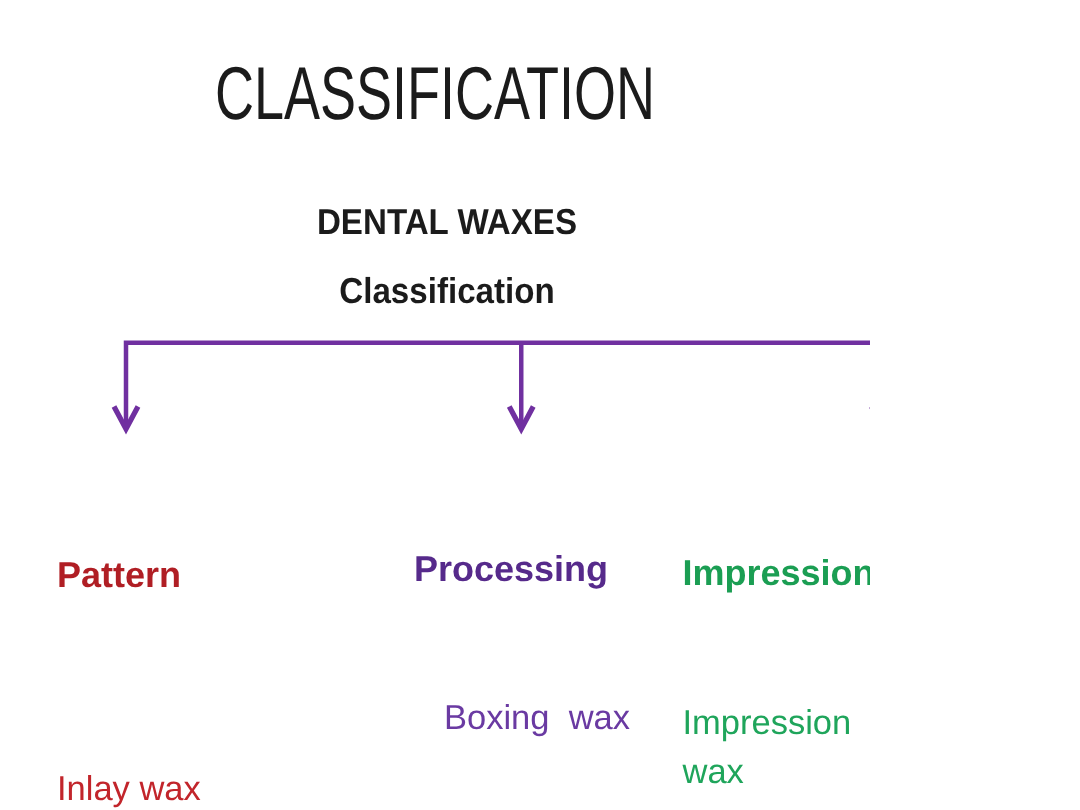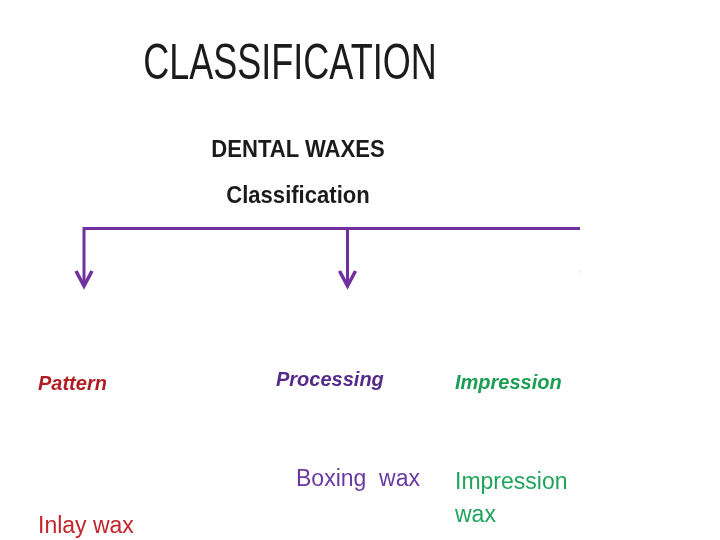--- a/index.html
+++ b/index.html
@@ -56,22 +56,21 @@
   .connector-svg path { stroke-width: 3; }
   .connector-svg polyline { stroke-width: 3.5; stroke-linejoin: miter; }
   .col {
     position: absolute;
     white-space: pre-wrap;
     font-size: 23px;
     line-height: 33px;
   }
   .col-header {
     font-weight: 700;
-    font-size: 20px;
-    font-style: italic;
+    font-size: 24px;
   }
   .col-pattern { left: 38px; top: 301px; }
   .col-pattern .col-header { color: var(--pattern-red, #B01E24); }
   .col-pattern .col-item   { color: var(--pattern-item-red, #C2252B); margin-top: 43px; }
   .col-processing { left: 276px; top: 297px; }
   .col-processing .col-header { color: var(--processing-purple, #562A8B); }
   .col-processing .col-item   { color: var(--processing-item-purple, #6A3AA2); margin-left: 20px; }
   .col-impression { left: 455px; top: 300px; }
   .col-impression .col-header { color: var(--impression-green, #1B9E53); }
   .col-impression .col-item   { color: var(--impression-item-green, #1FA55B); }

